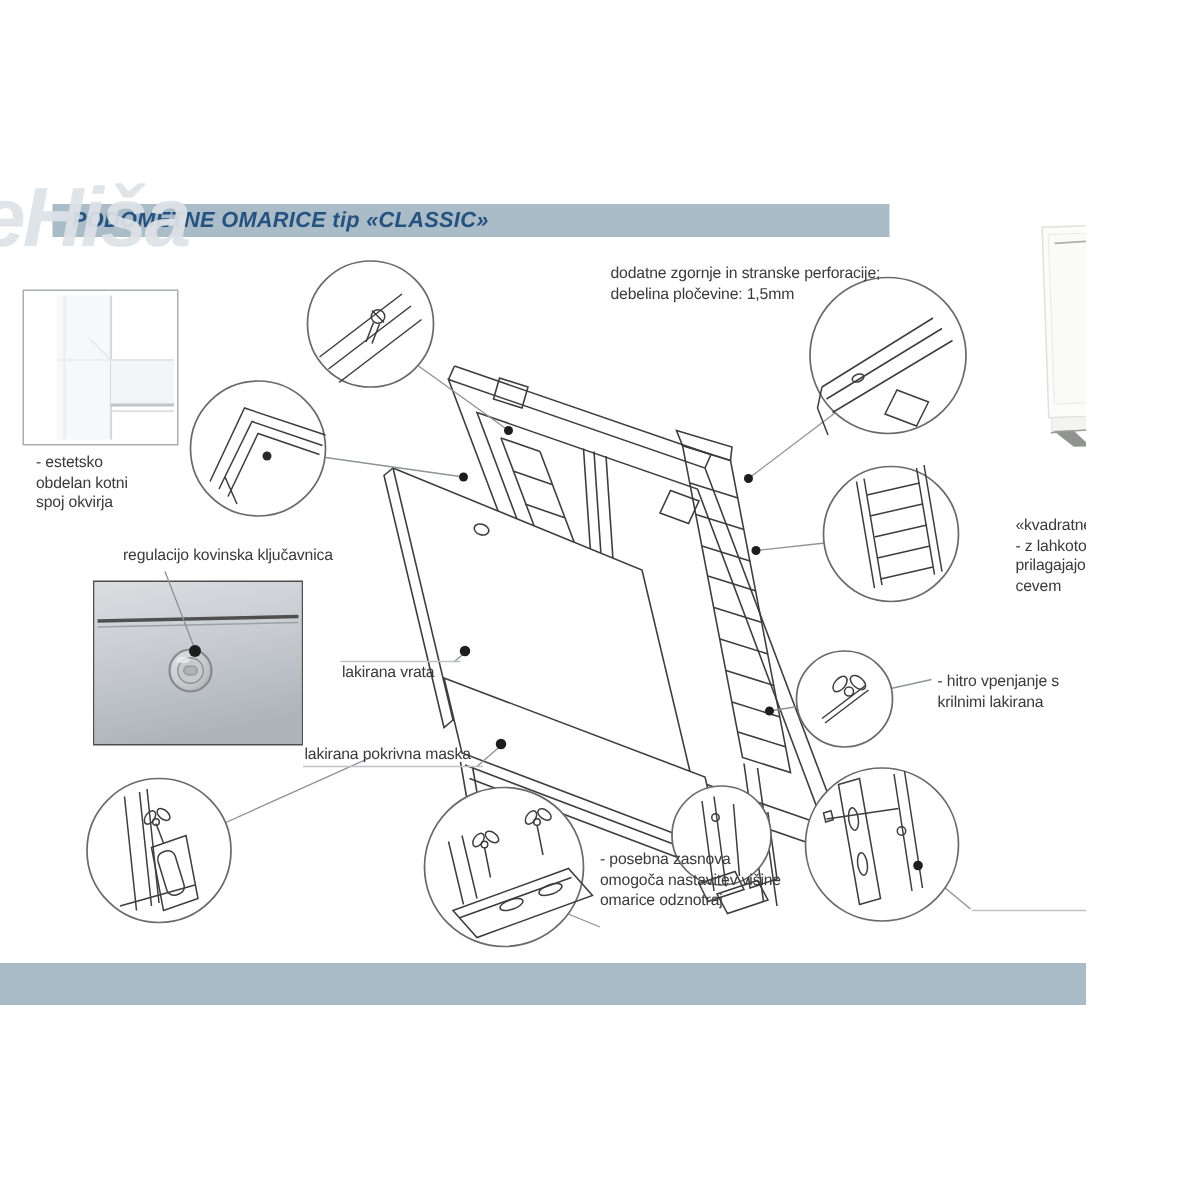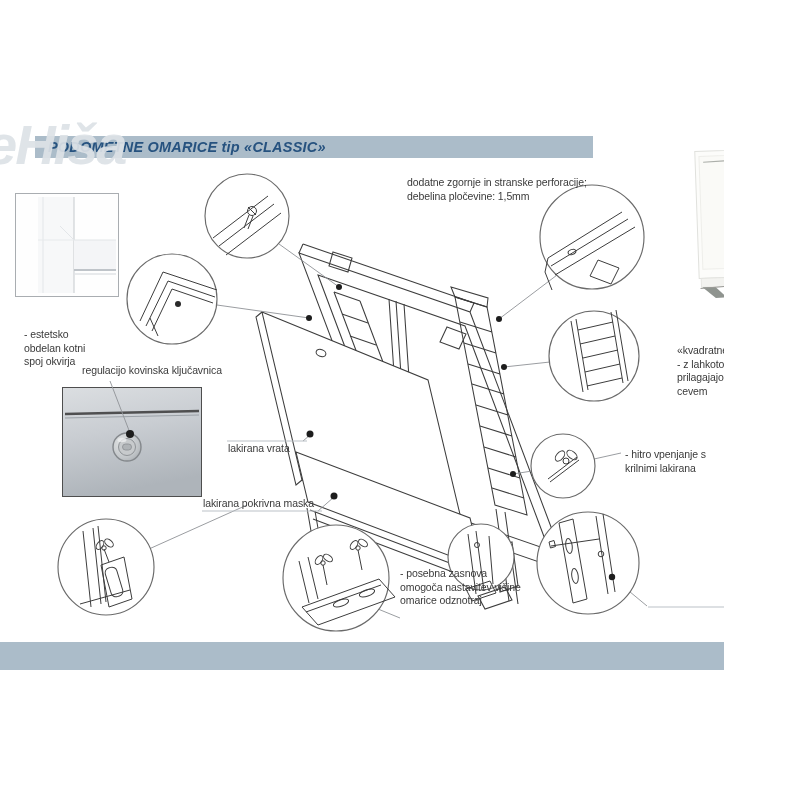--- a/index.html
+++ b/index.html
@@ -256,21 +256,21 @@
       <circle cx="737" cy="164" r="2.2" fill="#6F6F6C"></circle>
       <rect x="699" y="277" width="78" height="9" fill="#F3F3F0" stroke="#E2E2DE" stroke-width="0.8"></rect>
       <path d="M700,286 L713,297 L724,297 L713,286 Z" fill="#8F948F"></path>
       <path d="M768,285 L783,294 L791,294 L779,284 Z" fill="#B7BBB6"></path>
       <line x1="698" y1="287" x2="792" y2="283" stroke="#9B9B97" stroke-width="1"></line>
     </g>
   </svg>
 
   <div class="note" style="left:364px;top:176px;width:210px;margin-left:43px;">dodatne zgornje in stranske perforacije;
 debelina pločevine: 1,5mm</div>
-  <div class="note" style="left:24px;top:302px;width:110px;margin-top:26px;">- estetsko
+  <div class="note" style="left:24px;top:302px;width:110px;">- estetsko
 obdelan kotni
 spoj okvirja</div>
   <div class="note nowrap" style="left:82px;top:364px;">regulacijo kovinska ključavnica</div>
   <div class="note nowrap" style="left:228px;top:426px;margin-top:16px;">lakirana vrata</div>
   <div class="note nowrap" style="left:203px;top:497px;">lakirana pokrivna maska</div>
   <div class="note" style="left:677px;top:344px;width:125px;">«kvadratne» perforacije
 - z lahkoto se krivijo in
 prilagajajo priključnim
 cevem</div>
   <div class="note" style="left:625px;top:448px;width:120px;">- hitro vpenjanje s

